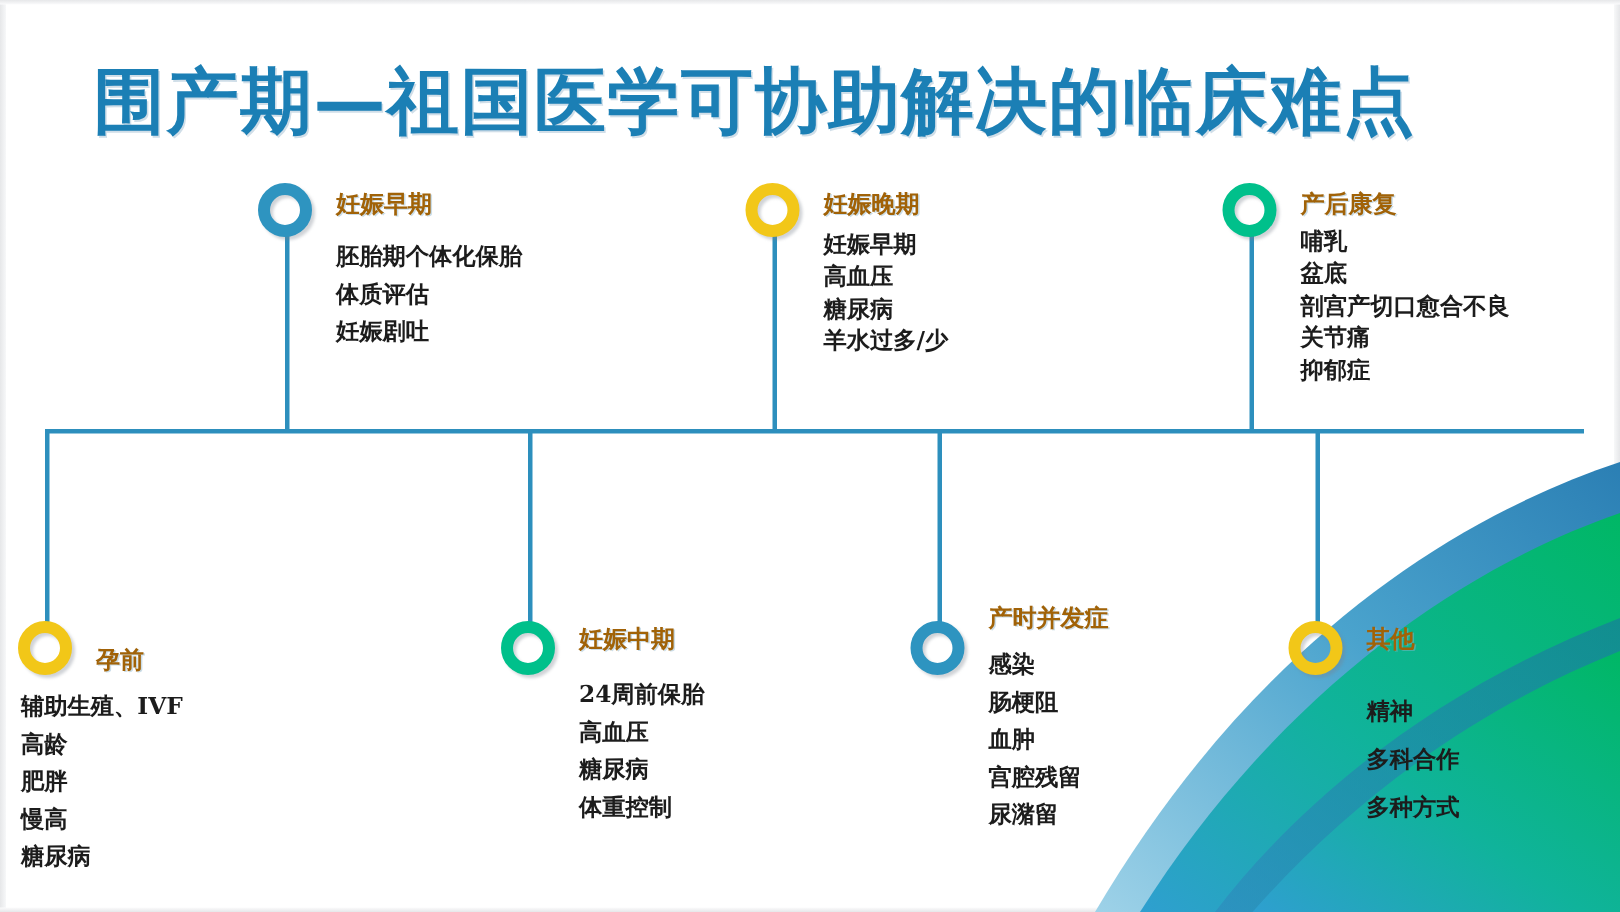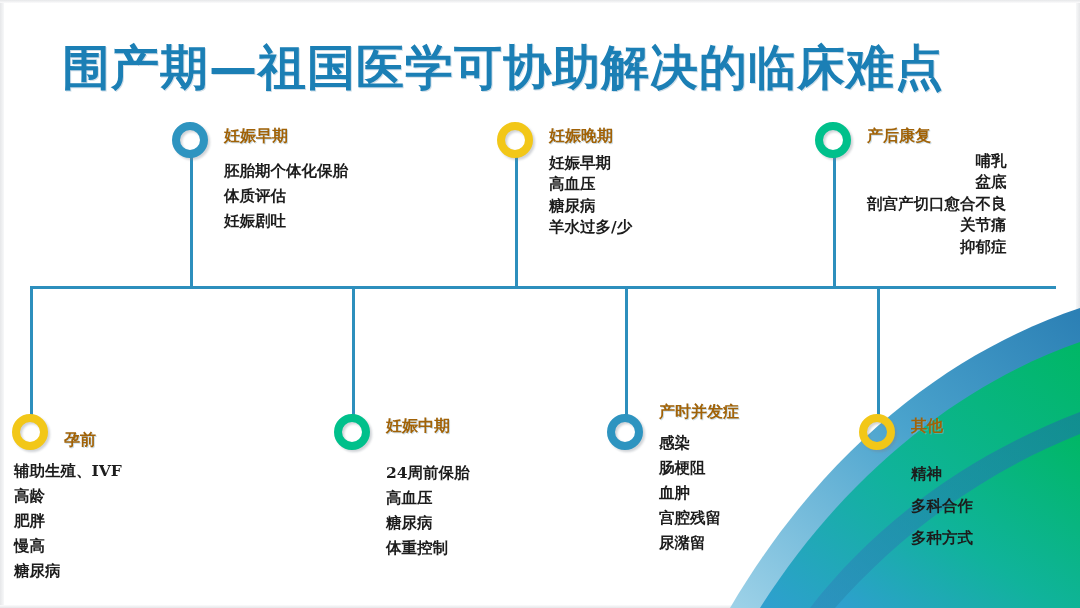--- a/index.html
+++ b/index.html
@@ -170,21 +170,21 @@
       <div class="node-item">妊娠早期</div>
       <div class="node-item">高血压</div>
       <div class="node-item">糖尿病</div>
       <div class="node-item">羊水过多/少</div>
     </div>
   </div>
 
   <div class="ring" style="left:815px; top:122px; border-color:#00c08b;"></div>
   <div class="node" style="left:867px; top:128px;">
     <div class="node-head">产后康复</div>
-    <div class="node-items tight" style="margin-top:6px;text-align:right;">
+    <div class="node-items tight" style="margin-top:6px;">
       <div class="node-item">哺乳</div>
       <div class="node-item">盆底</div>
       <div class="node-item">剖宫产切口愈合不良</div>
       <div class="node-item">关节痛</div>
       <div class="node-item">抑郁症</div>
     </div>
   </div>
 
   <div class="ring" style="left:12px; top:414px; border-color:#f2c718;"></div>
   <div class="node" style="left:64px; top:432px;">
@@ -196,21 +196,21 @@
       <div class="node-item">高龄</div>
       <div class="node-item">肥胖</div>
       <div class="node-item">慢高</div>
       <div class="node-item">糖尿病</div>
     </div>
   </div>
 
   <div class="ring" style="left:334px; top:414px; border-color:#00c08b;"></div>
   <div class="node" style="left:386px; top:418px;">
     <div class="node-head">妊娠中期</div>
-    <div class="node-items" style="margin-top:26px;">
+    <div class="node-items" style="margin-top:16px;">
       <div class="node-item">24周前保胎</div>
       <div class="node-item">高血压</div>
       <div class="node-item">糖尿病</div>
       <div class="node-item">体重控制</div>
     </div>
   </div>
 
   <div class="ring" style="left:607px; top:414px; border-color:#2e94c0;"></div>
   <div class="node" style="left:659px; top:404px;">
     <div class="node-head">产时并发症</div>

